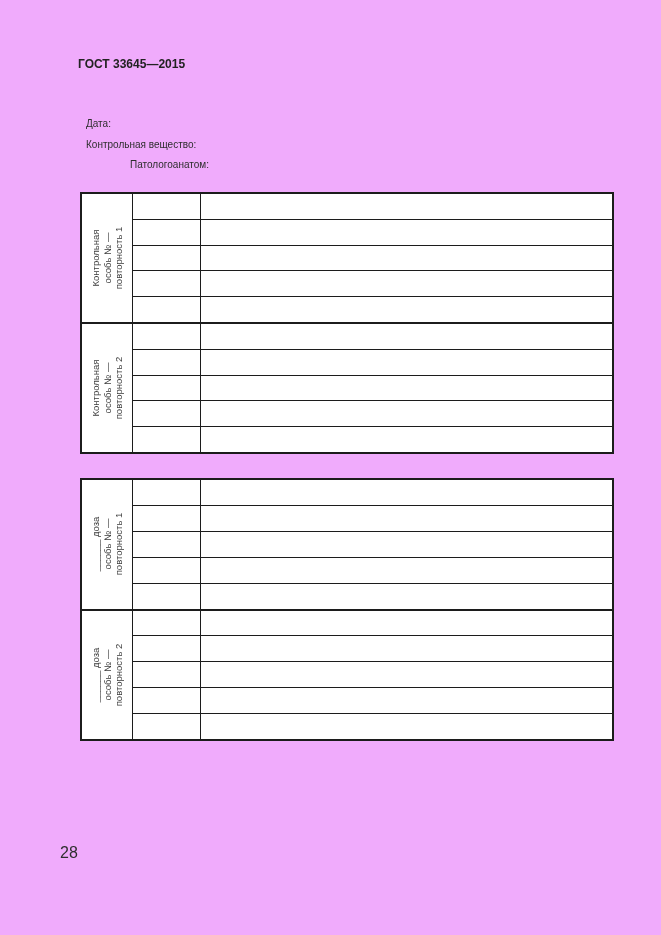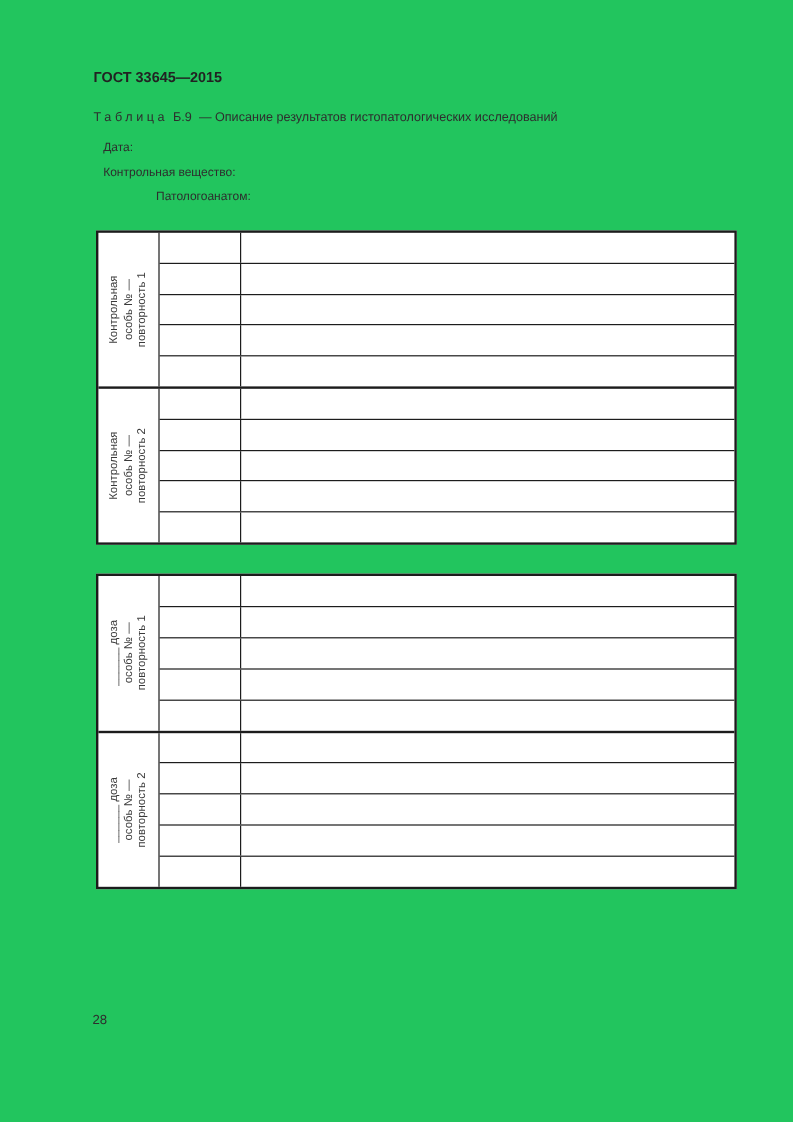--- a/index.html
+++ b/index.html
@@ -4,21 +4,21 @@
 <style>
   html, body { margin: 0; padding: 0; }
   body {
     width: 661px; height: 935px;
     background: #ffffff;
     font-family: "Liberation Sans", sans-serif;
     color: #2a2a2a;
     position: relative;
     overflow: hidden;
   }
-  .page { position: absolute; inset: 0; background: #22c55e; }
+  .page { position: absolute; inset: 0; background: #f0abfc; }
 
   .doc-code {
     position: absolute; left: 78px; top: 57px;
     font-size: 12px; font-weight: bold; color: #222;
   }
   .caption {
     position: absolute; left: 78px; top: 92px;
     font-size: 10.5px; color: #2e2e2e; white-space: nowrap;
   }
   .caption .spaced { letter-spacing: 3px; margin-right: 4px; }
@@ -57,34 +57,31 @@
   }
   .rot span { display: block; }
 
   .rows { flex: 1; display: flex; flex-direction: column; min-width: 0; }
   .row { flex: 1; display: flex; border-bottom: 1px solid #1c1c1c; min-height: 0; }
   .row:last-child { border-bottom: none; }
   .cell-mid { width: 67px; border-right: 1px solid #1c1c1c; }
   .cell-desc { flex: 1; }
 
   .page-number {
-    position: absolute; left: 77px; top: 844px;
-    font-size: 11px; color: #2e2e2e;
+    position: absolute; left: 60px; top: 844px;
+    font-size: 16px; color: #2e2e2e;
   }
 </style>
 </head>
 <body>
 
 <div class="page">
 
   <div class="doc-code">ГОСТ 33645—2015</div>
 
-  <div class="caption">
-    <span class="spaced">Таблица</span><span class="ref">Б.9</span> <span>— Описание результатов гистопатологических исследований</span>
-  </div>
 
   <div class="form-label fl-0">Дата:</div>
   <div class="form-label fl-1">Контрольная вещество:</div>
   <div class="form-label fl-2">Патологоанатом:</div>
 
 
   <div class="gtable t1">
     <div class="group group-first">
       <div class="label-cell">
         <div class="rot">

